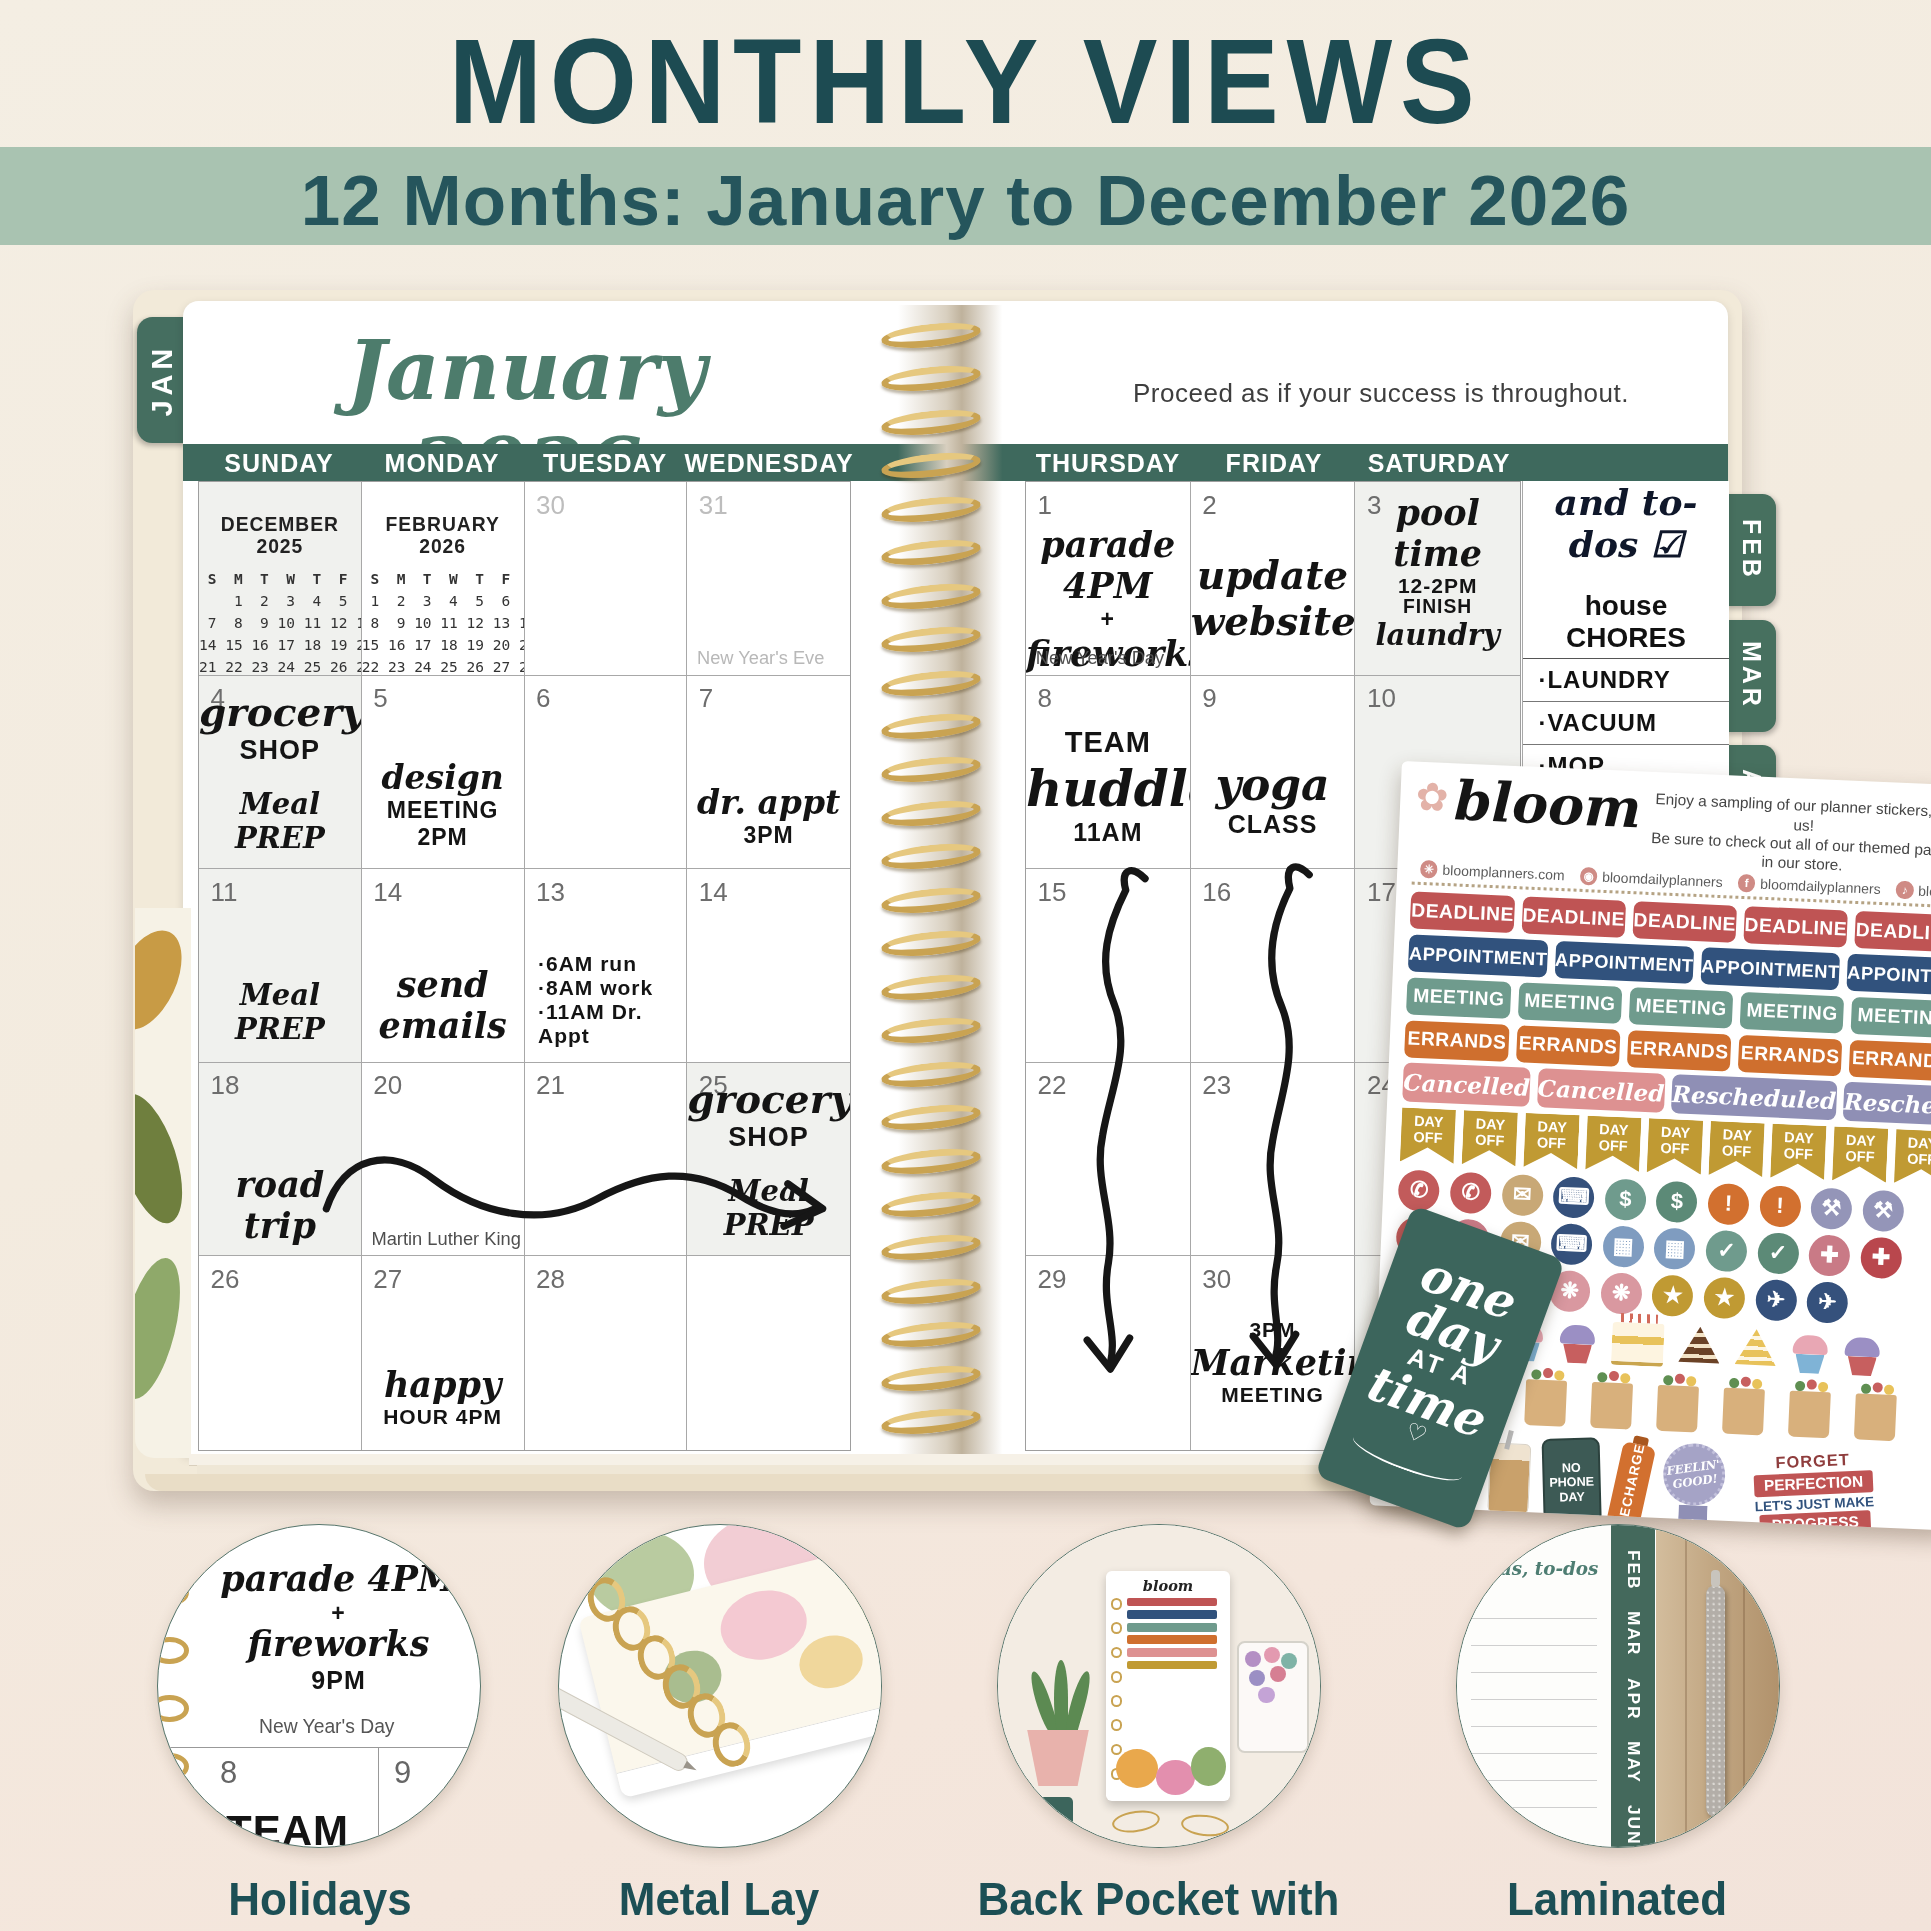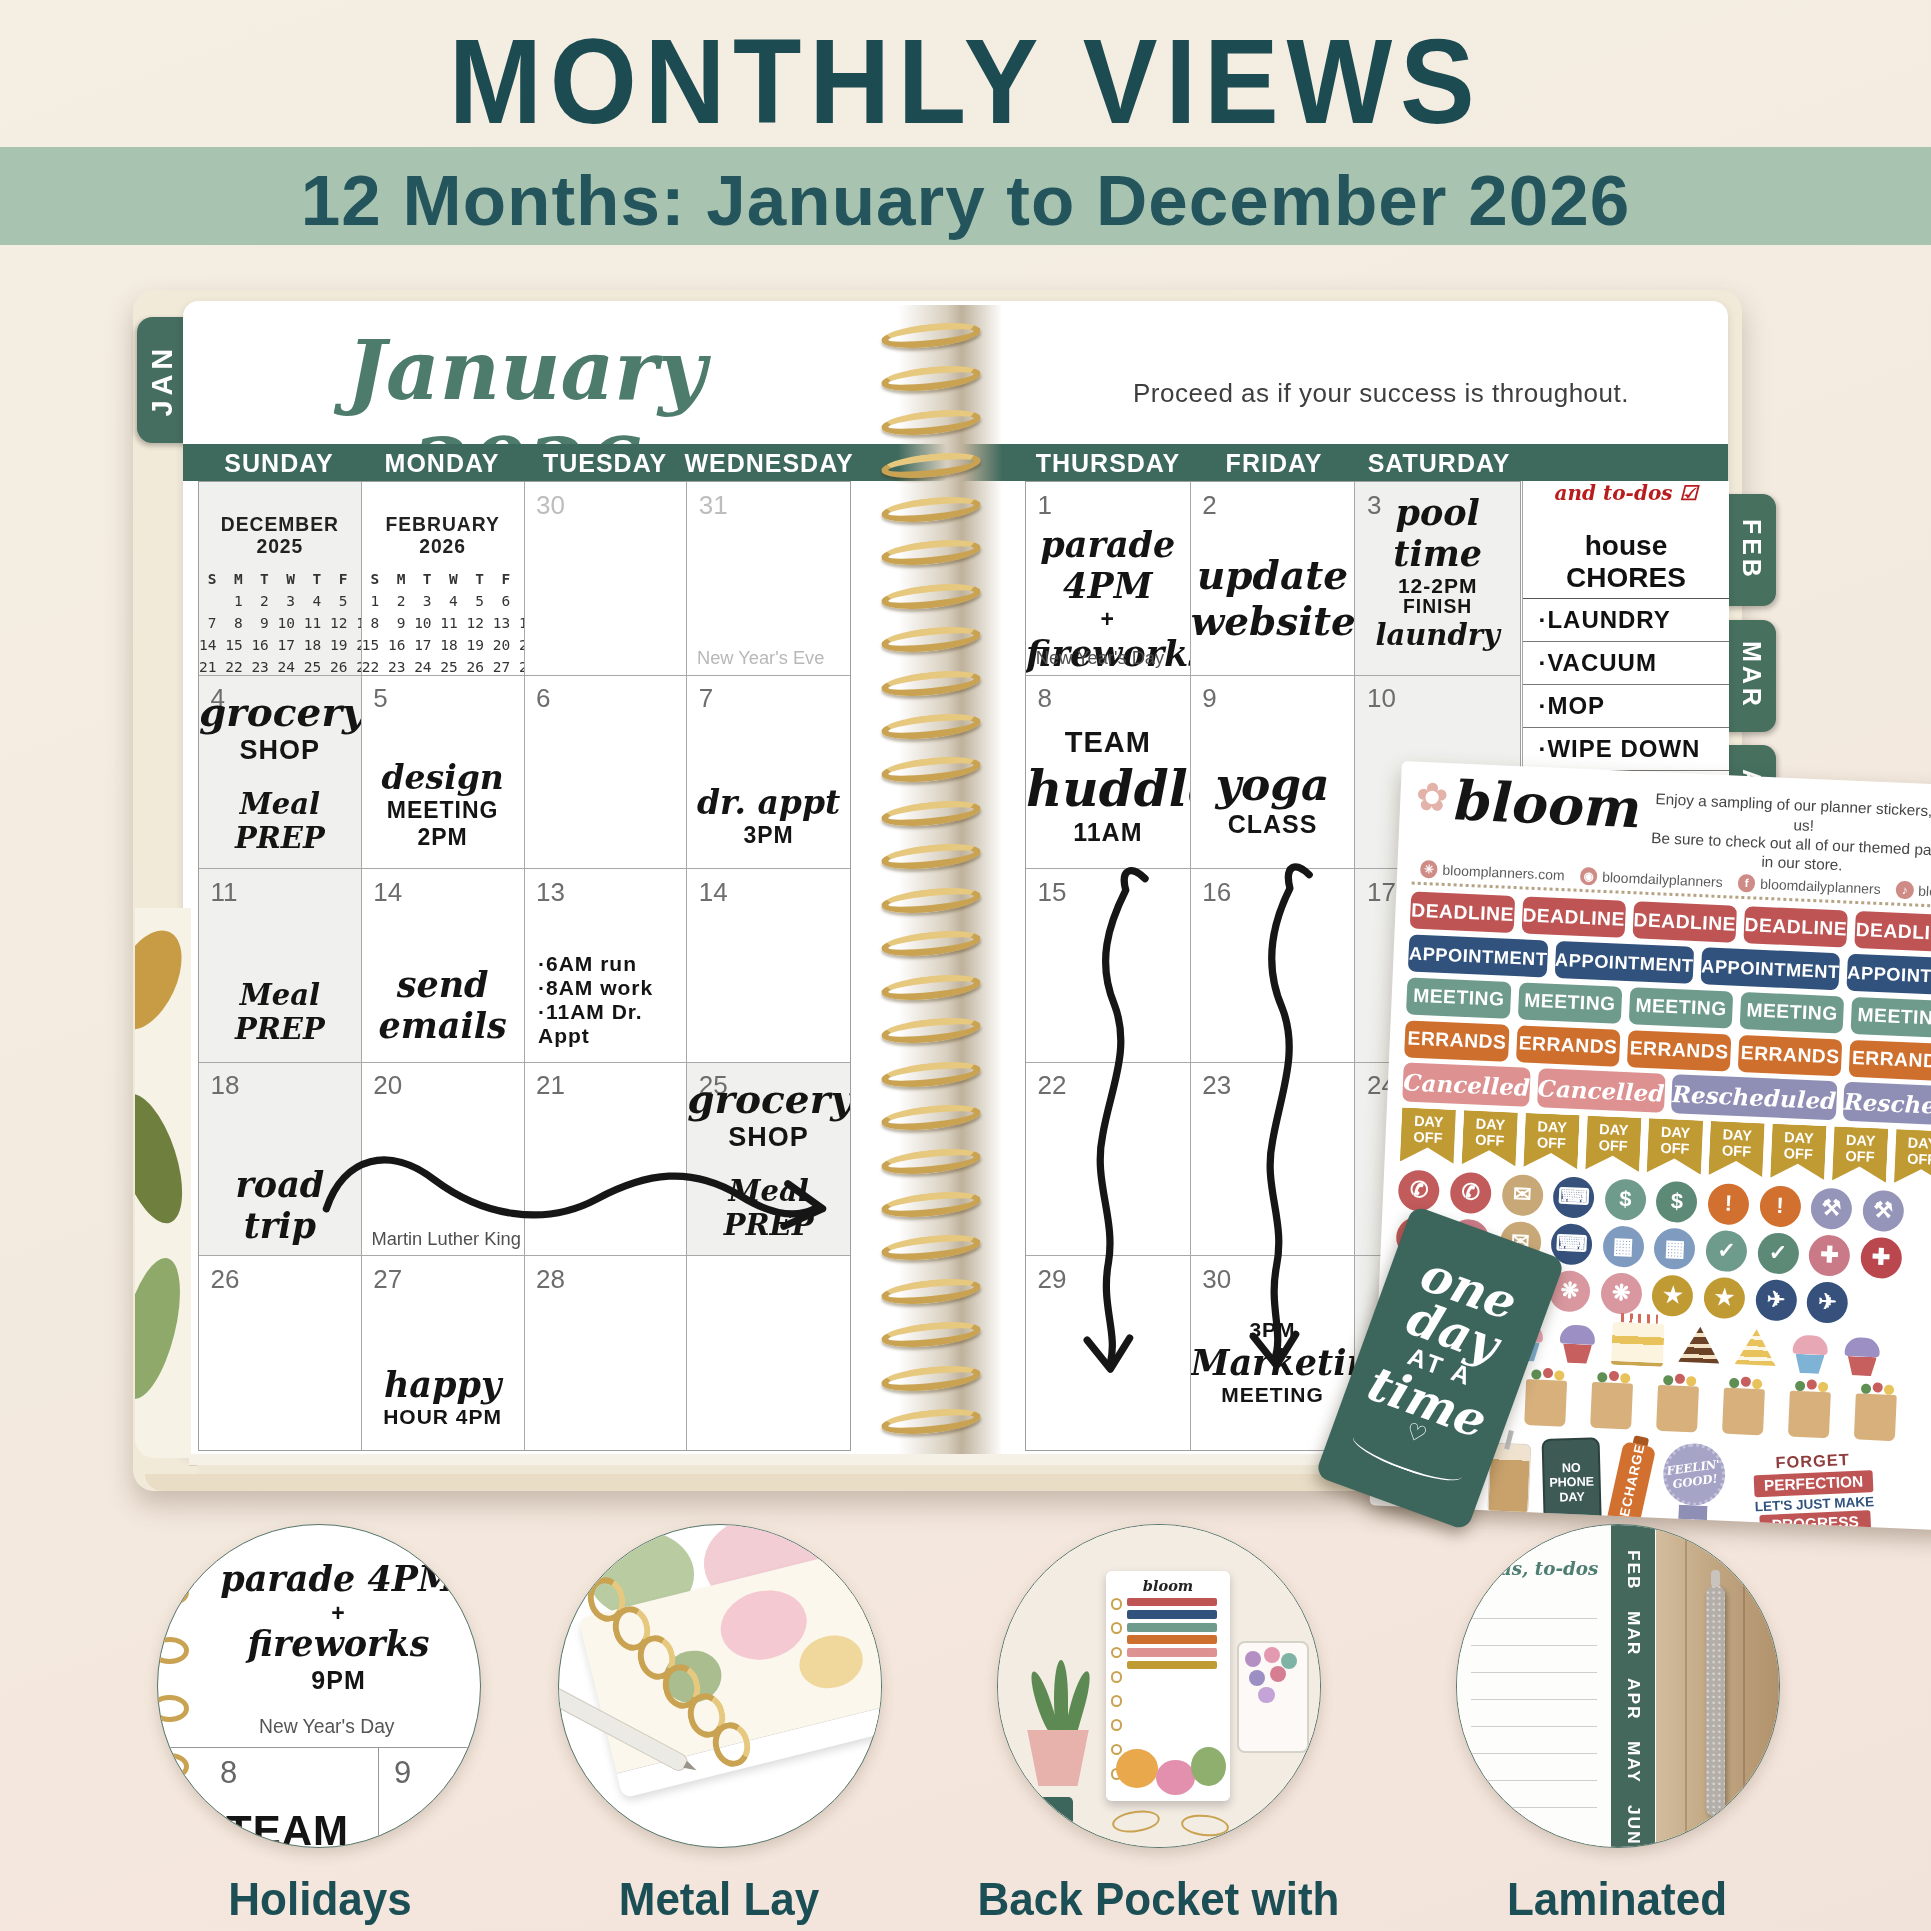--- a/index.html
+++ b/index.html
@@ -70,21 +70,21 @@
 
   .mc{padding-top:5px;text-align:center}
   .mct{font-size:19.3px;font-weight:bold;color:#222;letter-spacing:1px;margin-top:27px}
   .mcl{display:inline-block;text-align:left;font-family:"DejaVu Sans Mono",monospace;font-size:14.5px;line-height:22px;
     white-space:pre;color:#333;margin-top:9.7px}
   .mcl .ln:first-child{font-weight:bold}
 
   
   .notes{position:absolute;left:1522px;top:481px;width:207px;height:970px;background:#fff;border-left:1px solid #a8a8a8;box-sizing:border-box}
   .nh{font-family:"DejaVu Serif",serif;font-style:italic;font-weight:bold;color:#4e7d72;text-align:center;font-size:32px;margin-top:13.5px}
-  .nh2{font-family:"DejaVu Serif",serif;font-style:italic;font-weight:bold;color:#b91c1c;text-align:center;font-size:20px}
+  .nh2{font-family:"DejaVu Serif",serif;font-style:italic;font-weight:bold;color:#0f172a;text-align:center;font-size:36px}
   .nt{font-size:28px;font-weight:bold;color:#111;text-align:center;margin-top:25px;border-bottom:1.9px solid #555;padding-bottom:3.9px}
   .nitem{height:42px;line-height:42px;border-bottom:1.4px solid #777;font-weight:bold;font-size:24px;color:#111;padding-left:15.4px;letter-spacing:1px}
 
   
   .gapshadow{position:absolute;left:898px;top:305px;width:116px;height:1149px;
     background:linear-gradient(90deg,rgba(0,0,0,0),#d8cfbf 42%,#bfb29c 55%,rgba(0,0,0,0) 90%)}
   .spiral{position:absolute;left:881px;top:324px;width:104px;height:1130px}
   .coil{position:absolute;left:0;width:100px;height:23px;border:7.7px solid #c9a352;border-top-color:#e6c87f;
     border-radius:50%;box-sizing:border-box;box-shadow:0 2.9px 2.9px rgba(70,50,10,.35);transform:rotate(-6deg)}
 

